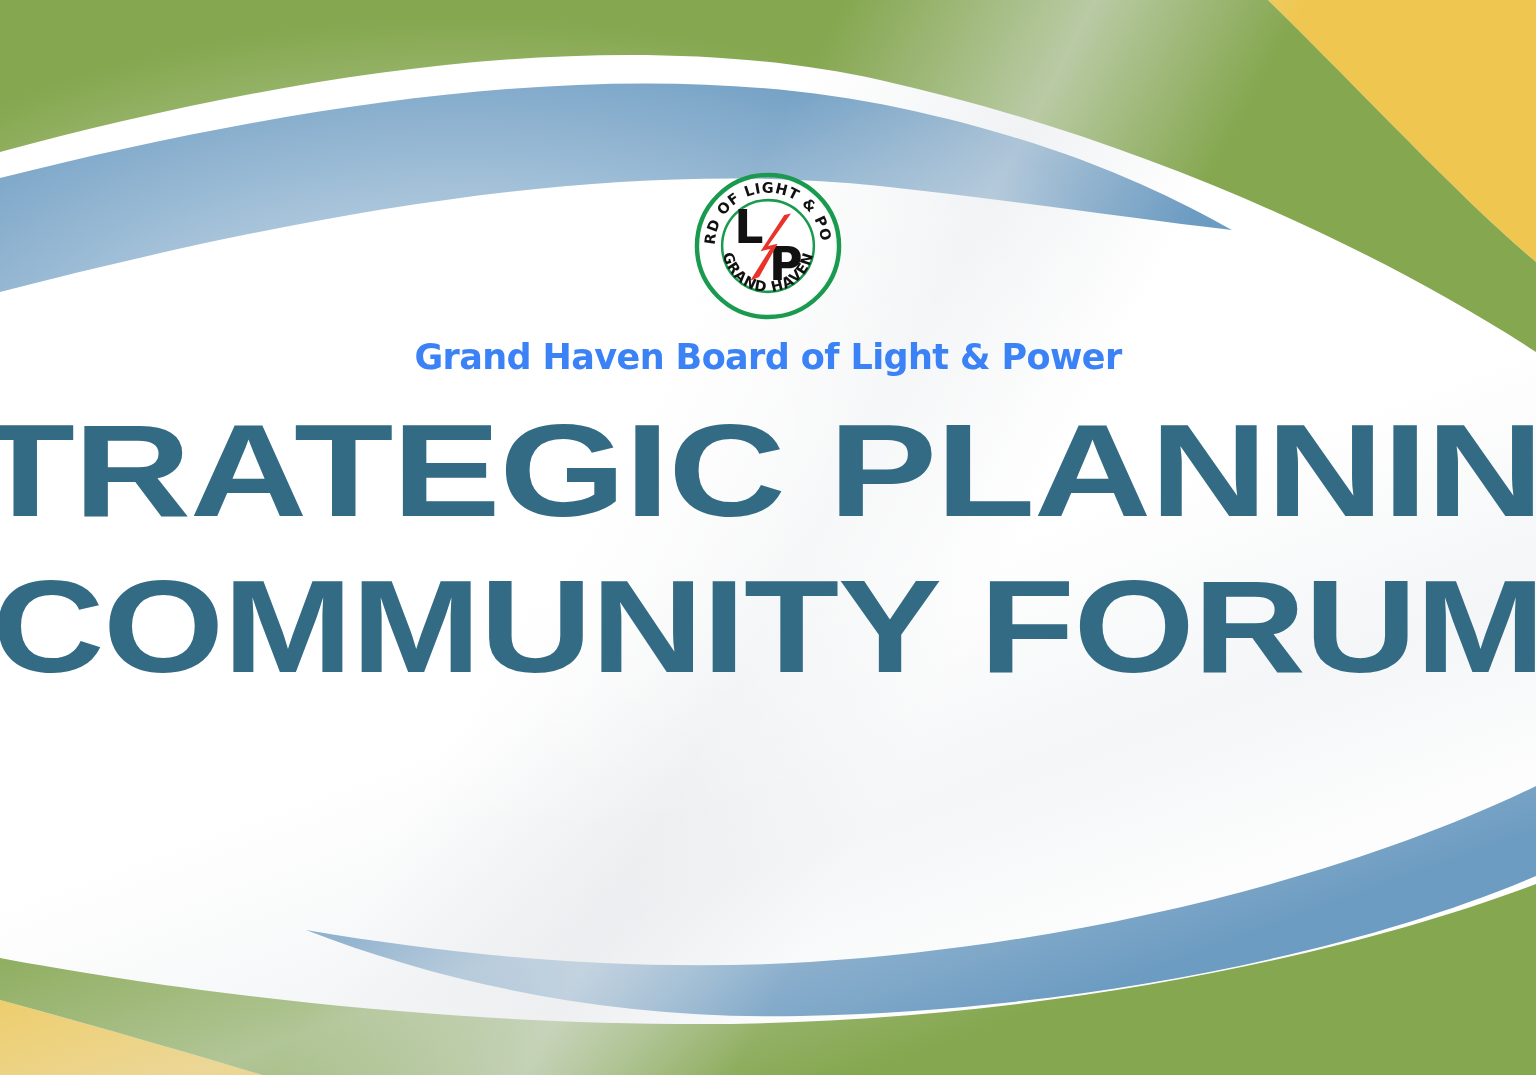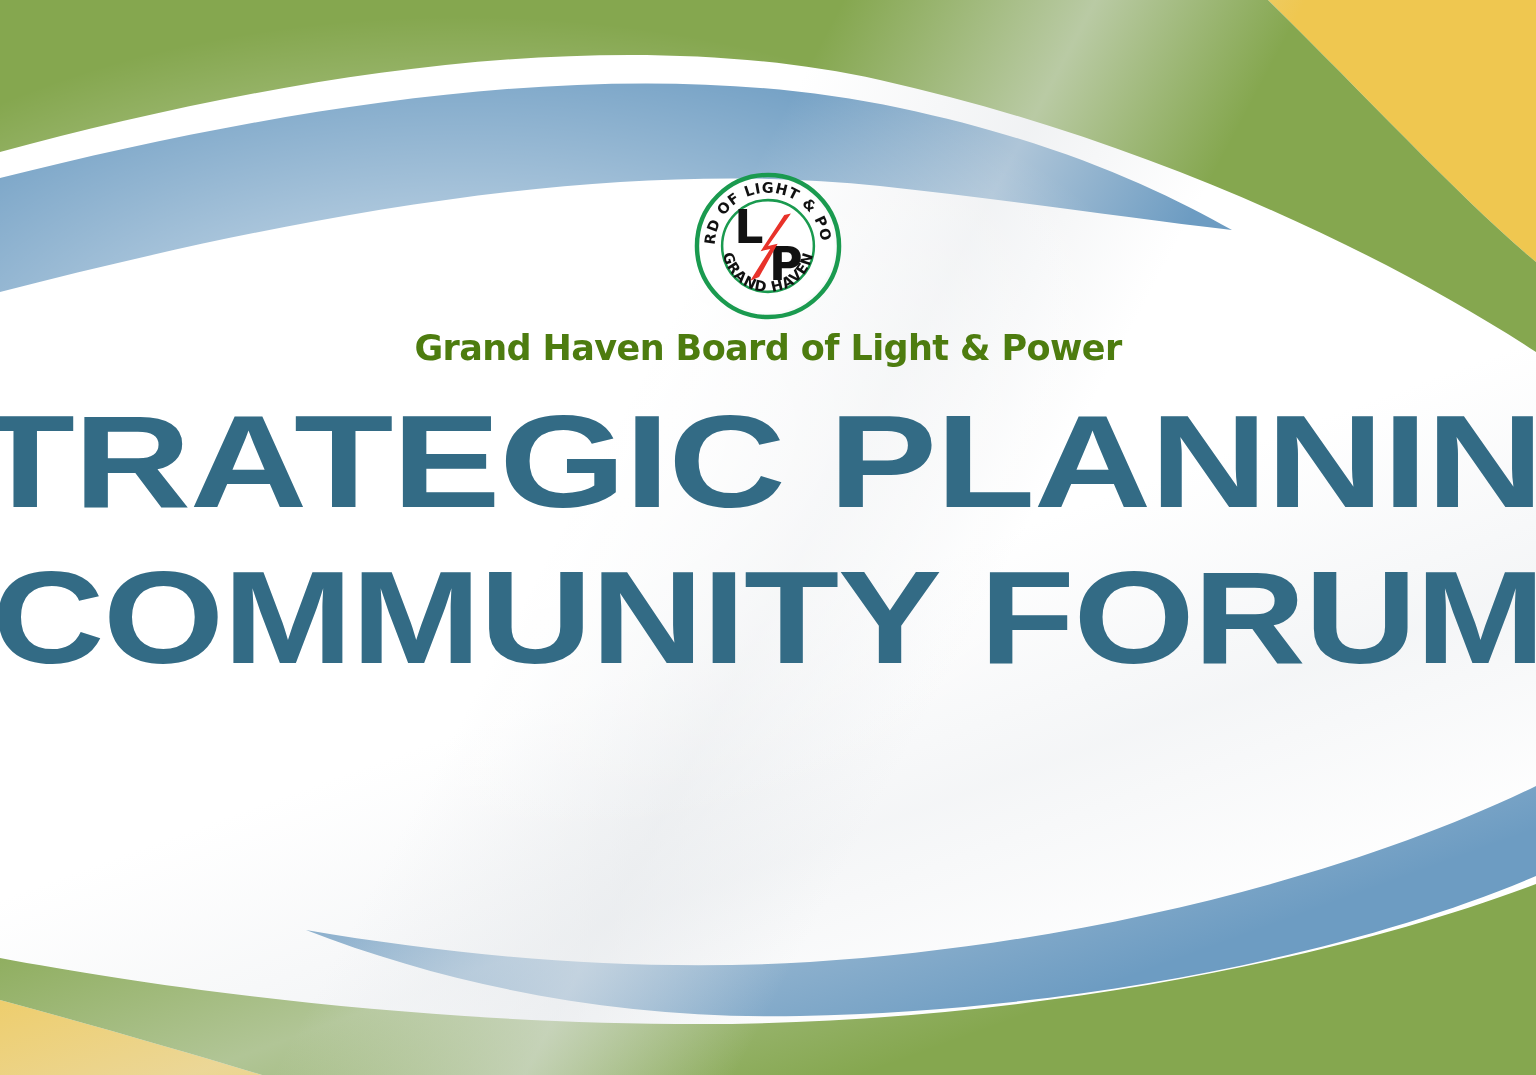--- a/index.html
+++ b/index.html
@@ -50,26 +50,26 @@
   #logo-wrap {
     margin-top: 186px;
     width: 148px;
     height: 120px;
     display: flex;
     align-items: center;
     justify-content: center;
   }
 
   #org-name {
-    margin-top: 22px;
+    margin-top: 31px;
     font-family: "DejaVu Sans", sans-serif;
     font-size: 35px;
     font-weight: 700;
     letter-spacing: -0.6px;
-    color: #4d7c0f;
+    color: #3b82f6;
     white-space: nowrap;
   }
 
   #headline {
     margin-top: 36px;
     width: 100%;
     text-align: center;
     color: #336b85;
     font-family: "Liberation Sans Narrow", "Liberation Sans", sans-serif;
     font-weight: 700;

